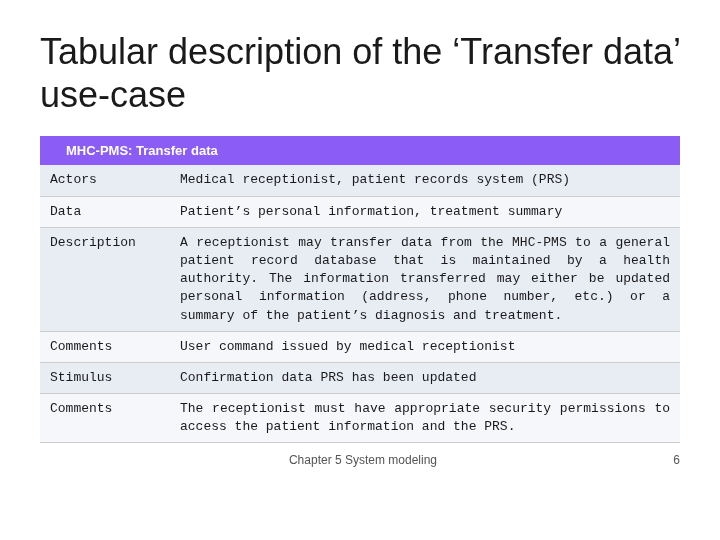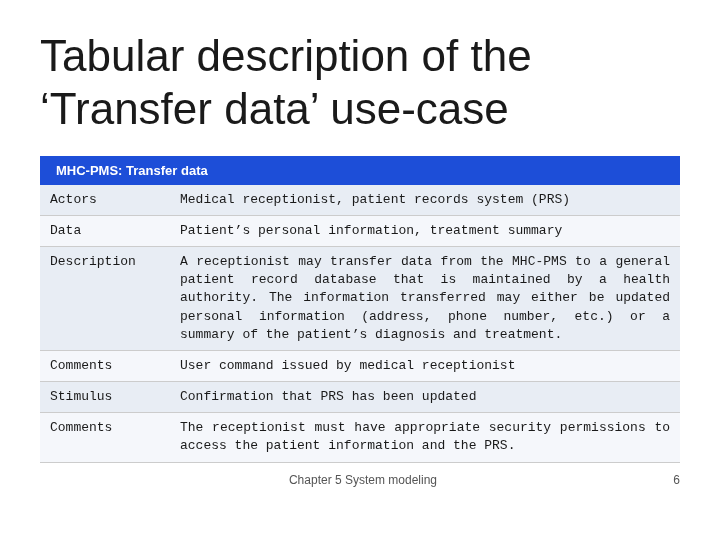--- a/index.html
+++ b/index.html
@@ -15,39 +15,39 @@
 
     .slide {
       width: 720px;
       height: 540px;
       padding: 30px 40px 20px 40px;
       display: flex;
       flex-direction: column;
     }
 
     .title {
-      font-size: 44px;
+      font-size: 36px;
       font-weight: normal;
       color: #1a1a1a;
       line-height: 1.2;
       margin-bottom: 20px;
       text-align: left;
     }
 
     table {
       width: 100%;
       border-collapse: collapse;
       font-size: 13px;
     }
 
     .header-row td {
-      background-color: #1d4ed8;
+      background-color: #8b5cf6;
       color: #ffffff;
       font-weight: bold;
-      padding: 7px 16px;
+      padding: 7px 26px;
       font-size: 13px;
     }
 
     .data-row td {
       padding: 6px 10px;
       vertical-align: top;
       border-bottom: 1px solid #cccccc;
       color: #1a1a1a;
       line-height: 1.4;
       font-family: Liberation Mono, monospace;
@@ -115,21 +115,21 @@
     <tr class="data-row">
       <td class="col-label">Description</td>
       <td class="col-value">A receptionist may transfer data from the MHC-PMS to a general patient record database that is maintained by a health authority. The information transferred may either be updated personal information (address, phone number, etc.) or a summary of the patient’s diagnosis and treatment.</td>
     </tr>
     <tr class="data-row">
       <td class="col-label">Comments</td>
       <td class="col-value">User command issued by medical receptionist</td>
     </tr>
     <tr class="data-row">
       <td class="col-label">Stimulus</td>
-      <td class="col-value">Confirmation that PRS has been updated</td>
+      <td class="col-value">Confirmation data PRS has been updated</td>
     </tr>
     <tr class="data-row">
       <td class="col-label">Comments</td>
       <td class="col-value">The receptionist must have appropriate security permissions to access the patient information and the PRS.</td>
     </tr>
   </tbody>
     </table>
 
   <div class="footer">
     <span class="footer-text">Chapter 5 System modeling</span>

